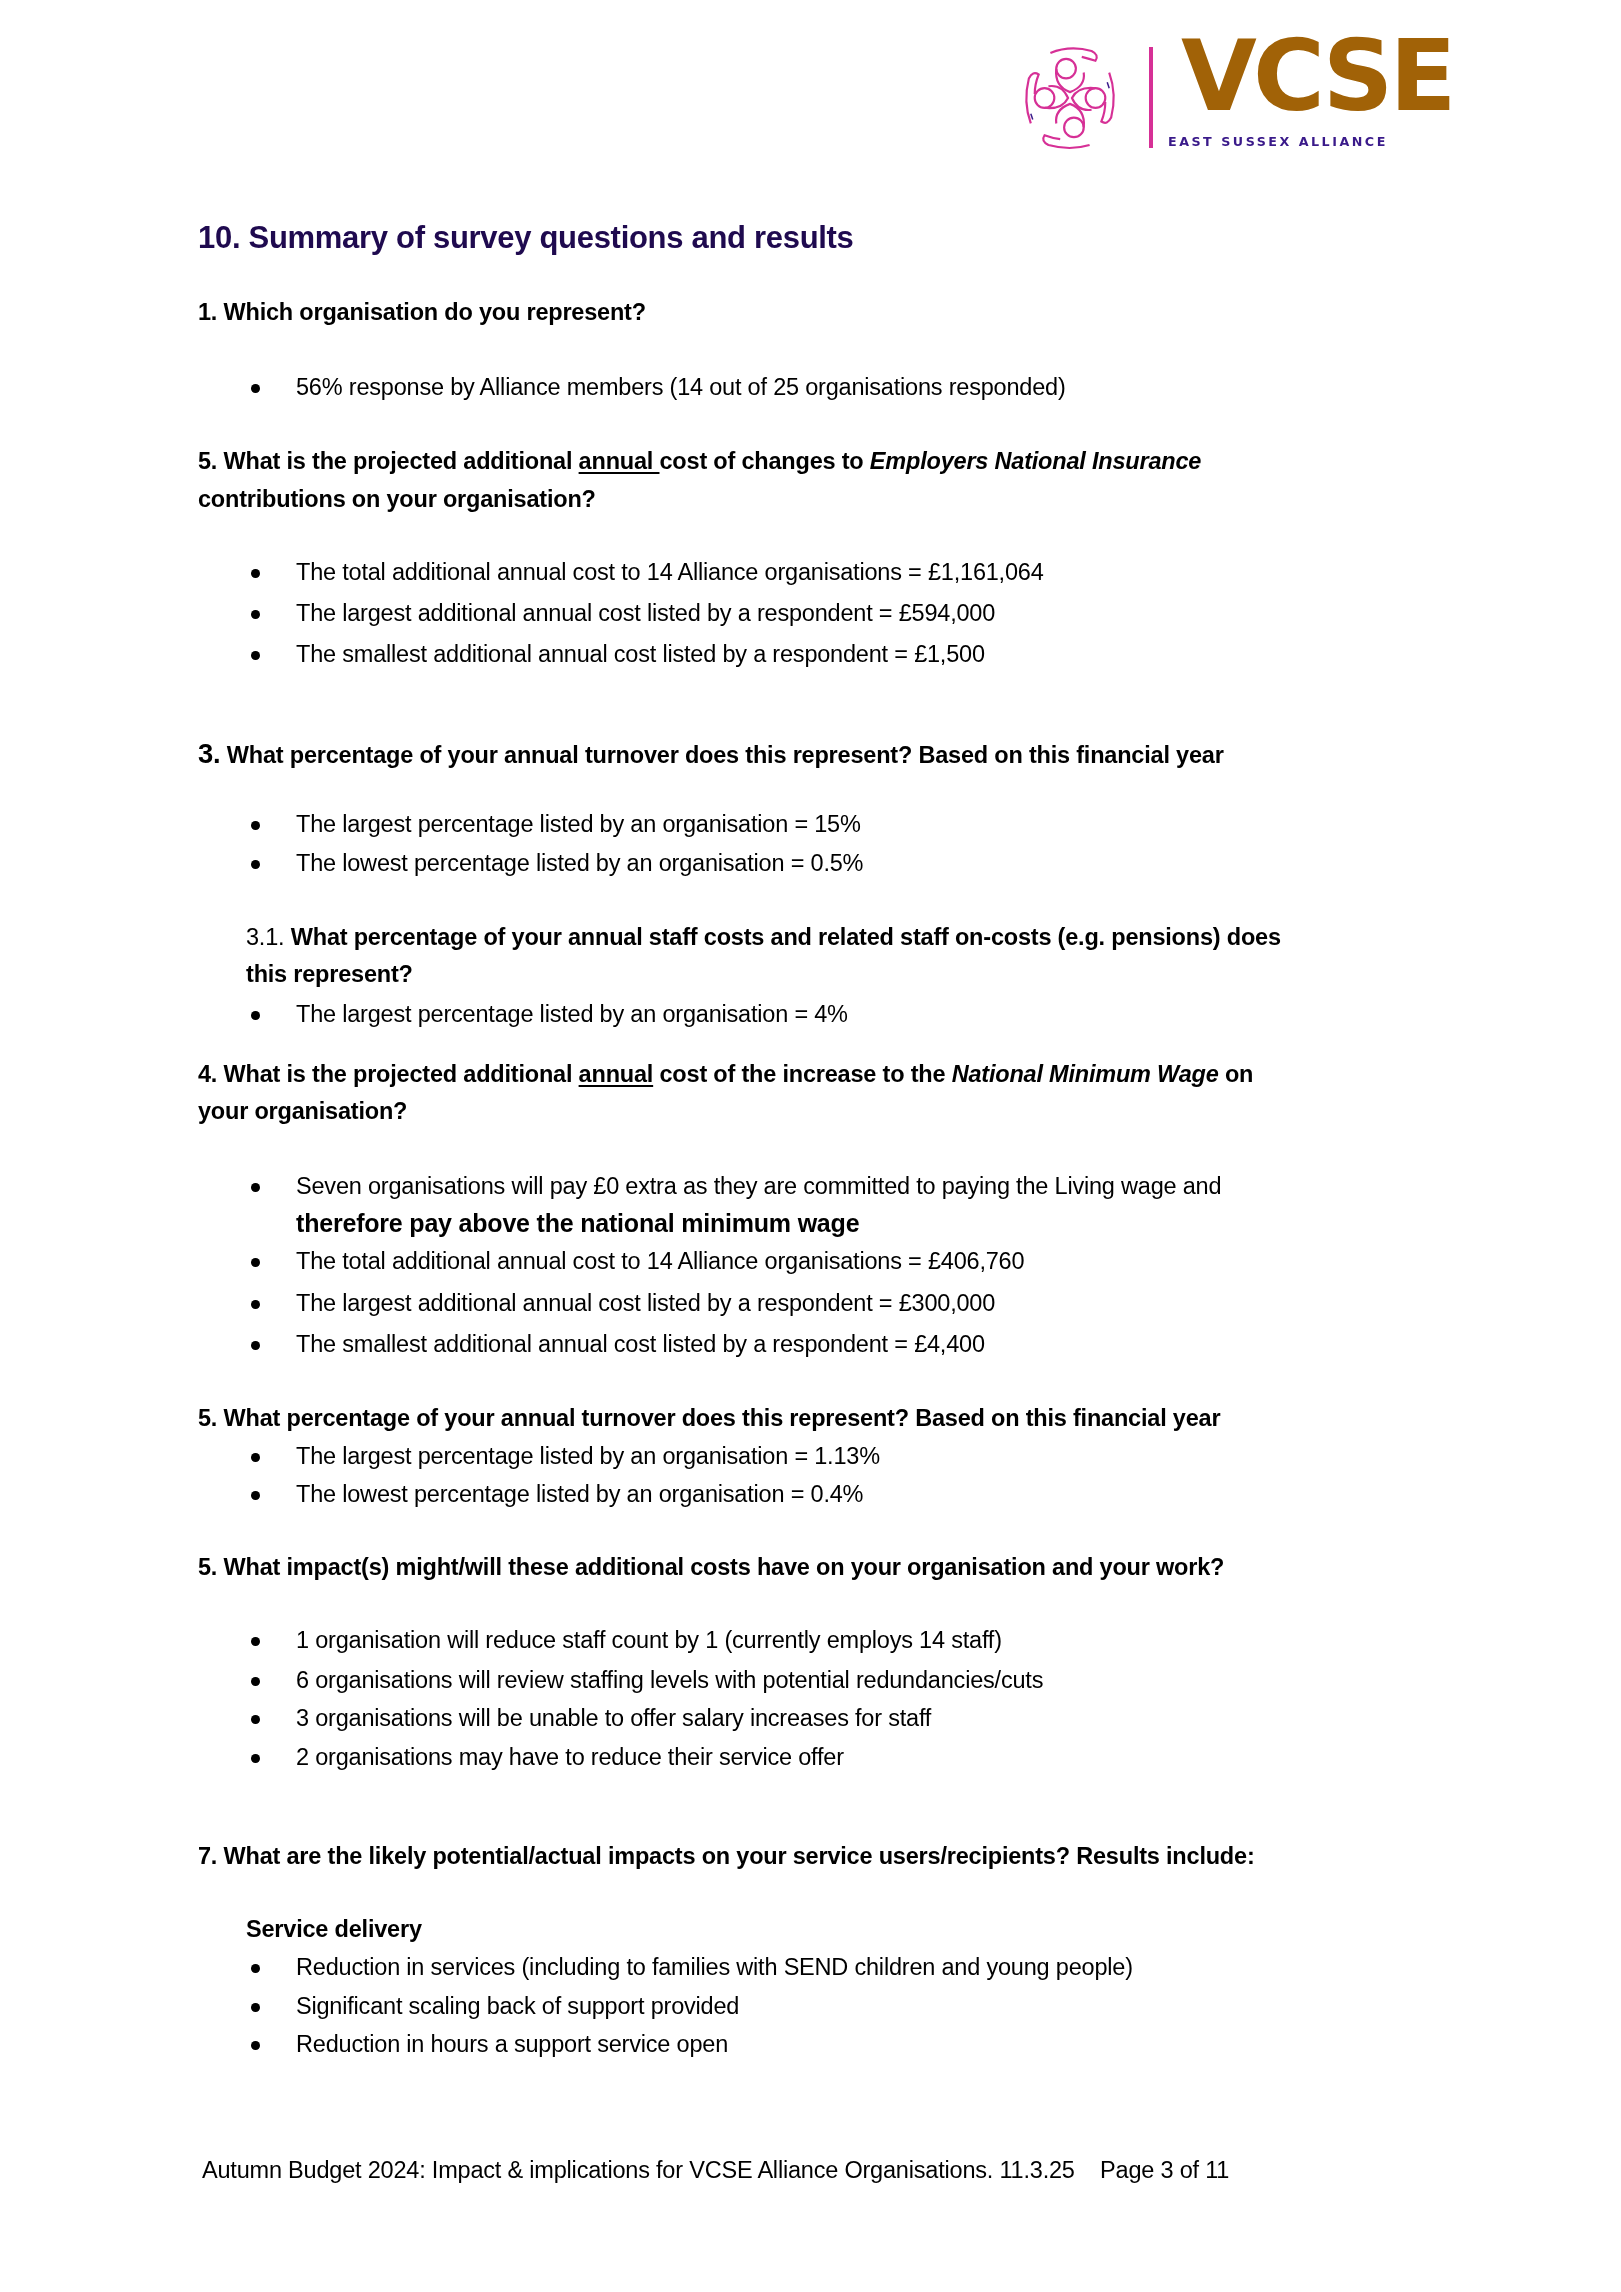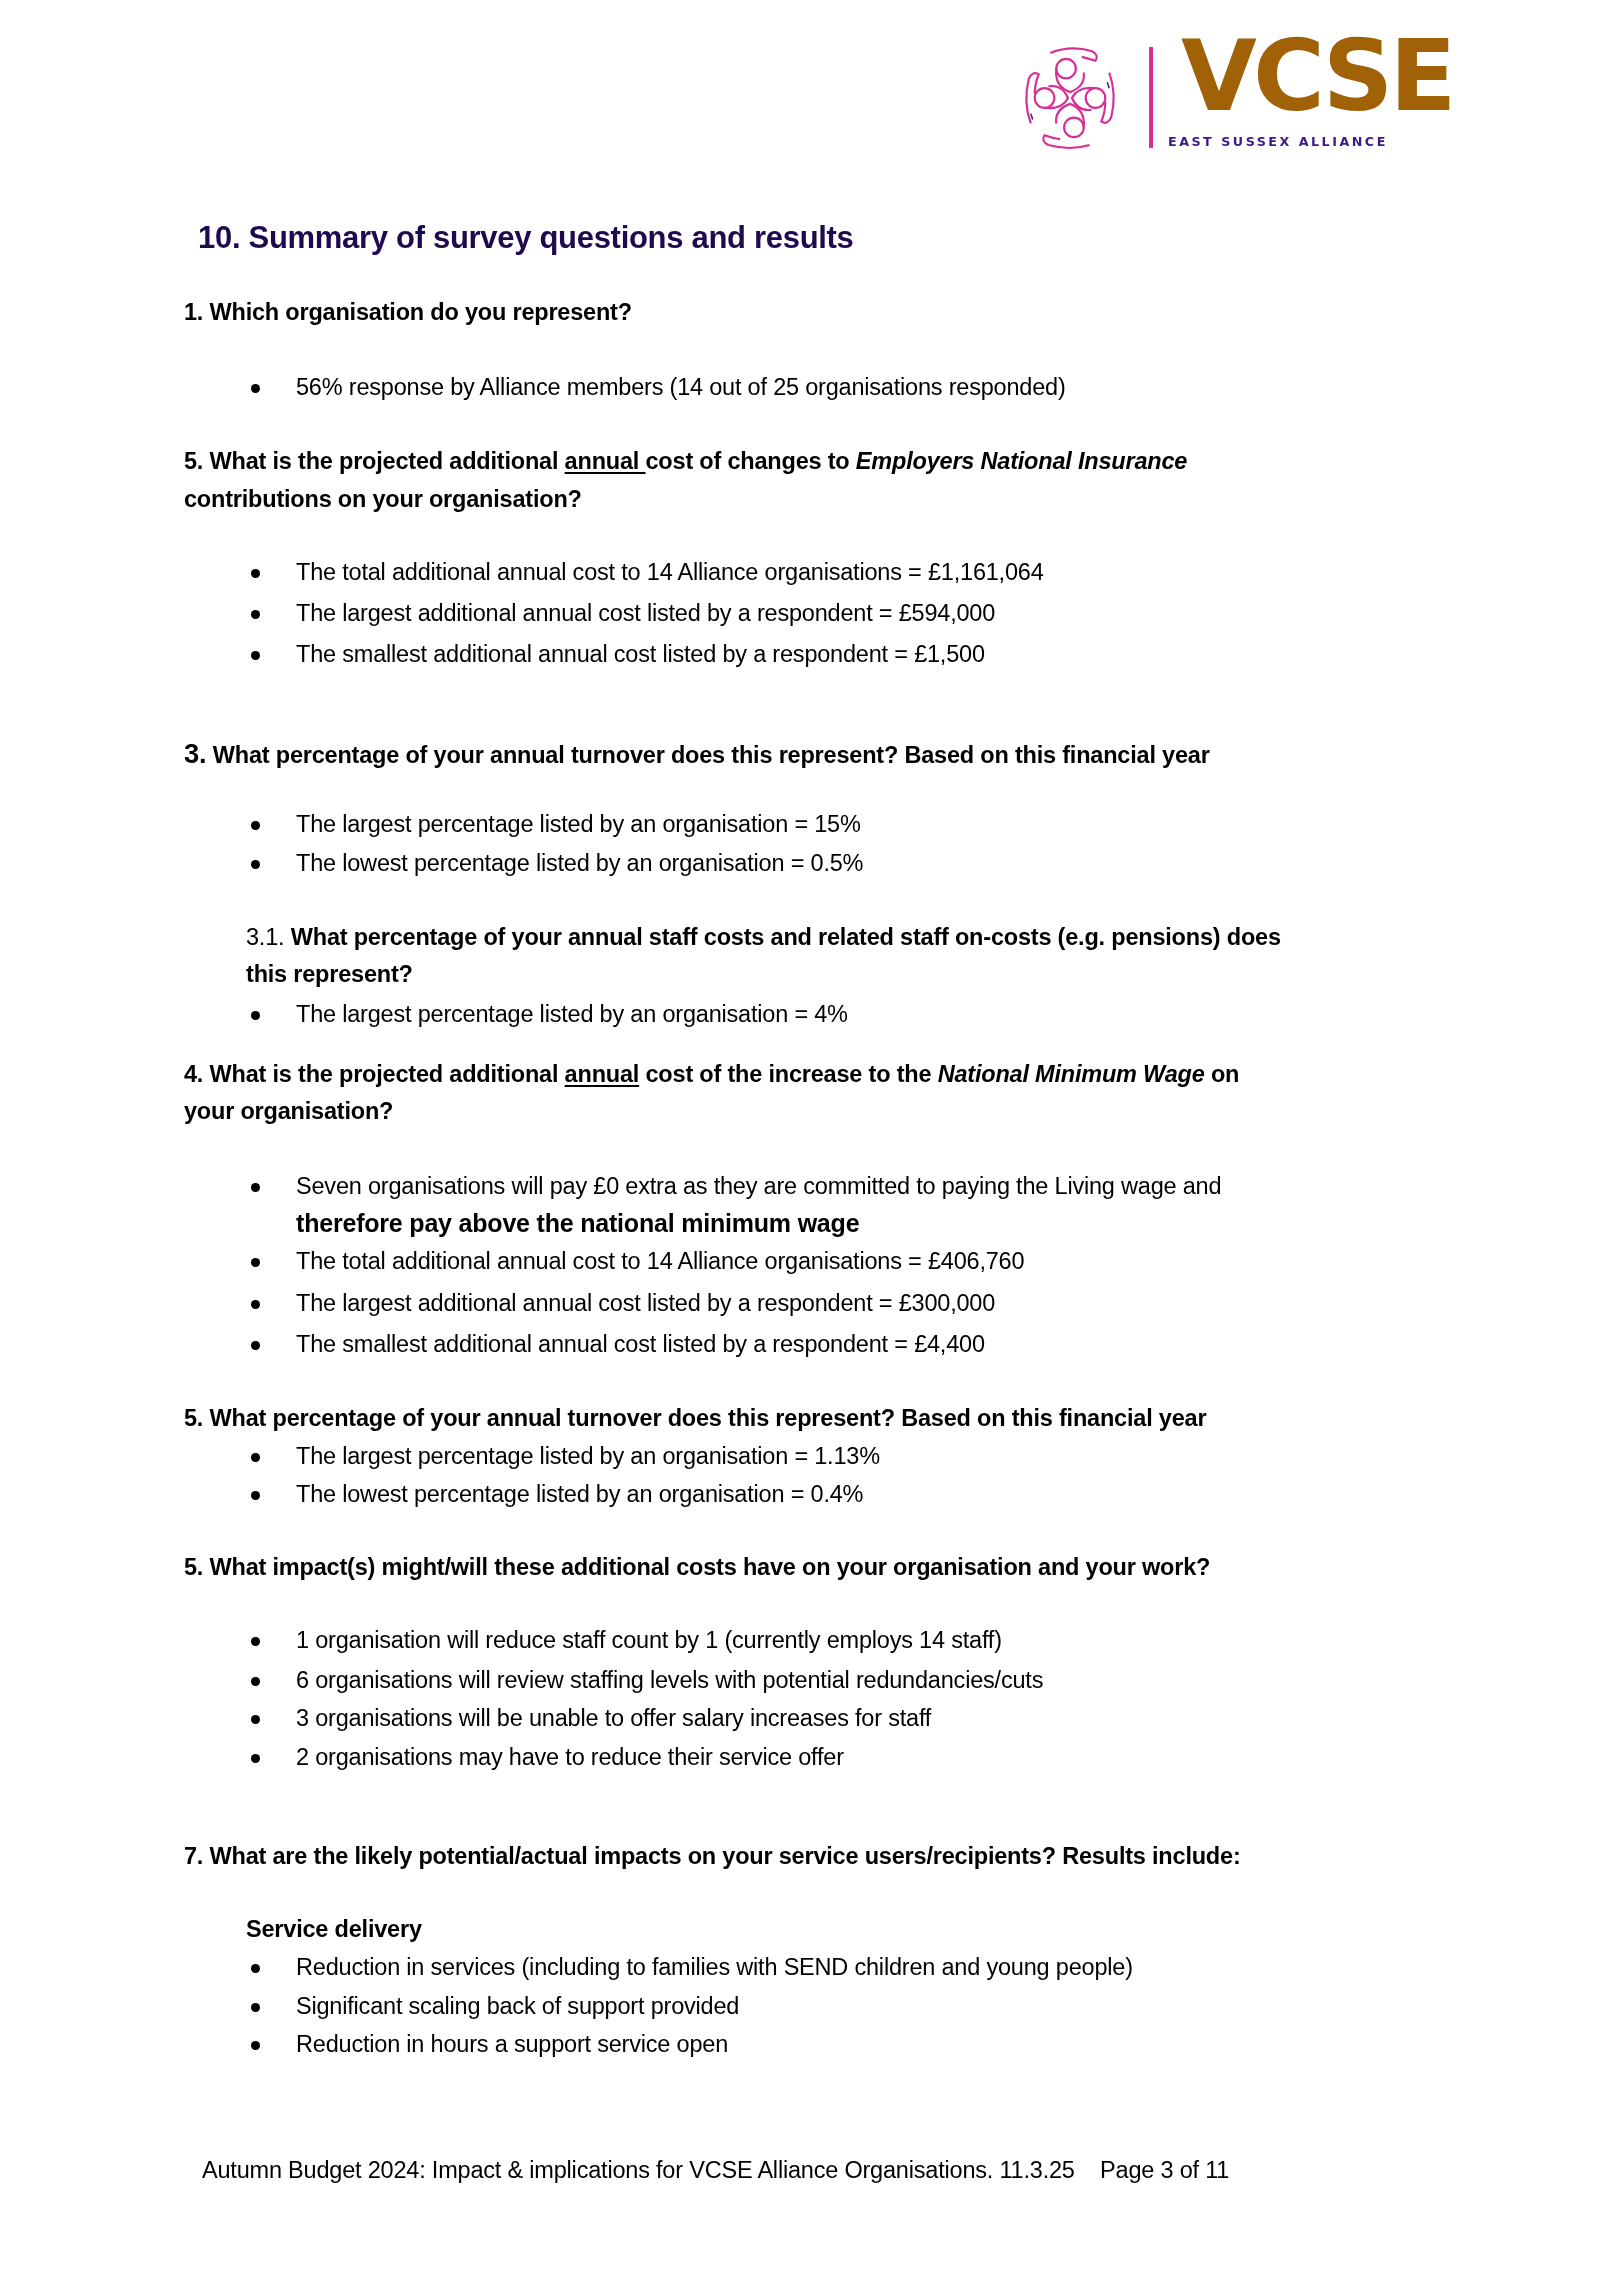--- a/index.html
+++ b/index.html
@@ -1,19 +1,19 @@
 <!DOCTYPE html>
 <html><head>
 <meta charset="utf-8">
 <style>
   html, body { margin:0; padding:0; background:#ffffff; }
   body { width:1621px; height:2293px; position:relative; overflow:hidden;
          font-family:"Liberation Sans", "DejaVu Sans", sans-serif; color:#000; }
   .line { position:absolute; left:0; white-space:nowrap; line-height:1; }
-  .q { font-weight:bold; font-size:23.5px; left:184px; letter-spacing:-0.2px; }
+  .q { font-weight:bold; font-size:23.5px; left:198px; letter-spacing:-0.2px; }
   .sub { font-weight:bold; font-size:23.5px; left:246px; letter-spacing:-0.2px; }
   .bullet-row { position:absolute; left:0; white-space:nowrap; font-size:23.5px; line-height:1; letter-spacing:-0.2px; }
   .bullet-dot { position:absolute; left:251px; width:8.8px; height:8.8px; border-radius:50%; background:#000; }
   .bullet-text { position:absolute; left:296px; }
   .cont { position:absolute; left:296px; font-size:25px; line-height:1; white-space:nowrap; letter-spacing:-0.2px;font-weight:bold; }
   b, .b { font-weight:normal; }
   u { text-underline-offset:2.9px; text-decoration-thickness:2px; }
   .heading { position:absolute; left:198px; font-weight:bold; font-size:31px; color:#1f0a4f; line-height:1; letter-spacing:-0.3px; }
   .footer { position:absolute; left:202px; font-size:23.5px; line-height:1; white-space:nowrap; letter-spacing:-0.2px; }
   .logo { position:absolute; left:1019px; top:39px; width:431px; height:118px; }

